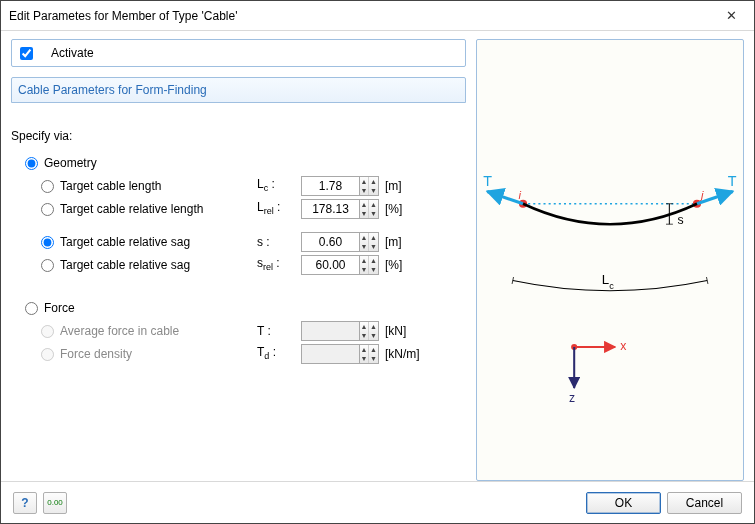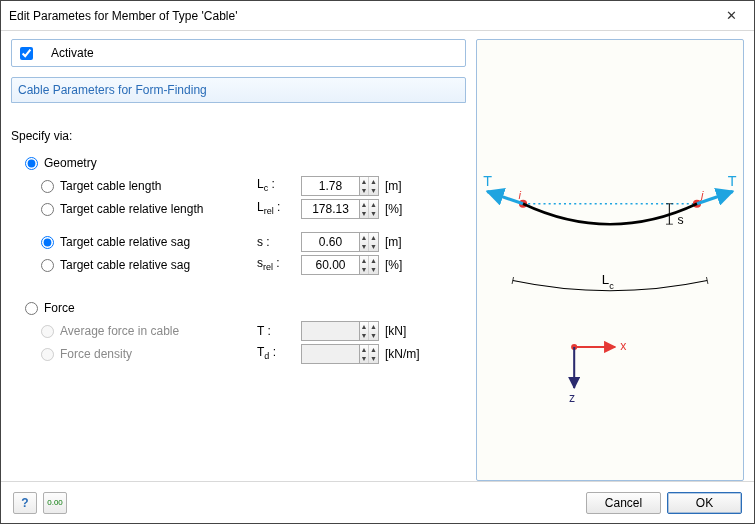--- a/index.html
+++ b/index.html
@@ -407,21 +407,21 @@
   </div>
 
   <div class="footer">
     <div class="iconbtn">
       <span style="color:#2a6db8;font-weight:bold;">?</span>
     </div>
     <div class="iconbtn">
       <span style="font-size:8px;color:#0a7a0a;font-weight:normal;">0.00</span>
     </div>
     <div class="spacer"></div>
+    <div class="btn primary">
+      <span>OK</span>
+    </div>
     <div class="btn">
       <span>Cancel</span>
     </div>
-    <div class="btn primary">
-      <span>OK</span>
-    </div>
   </div>
 
 </div>
 
 </body></html>

